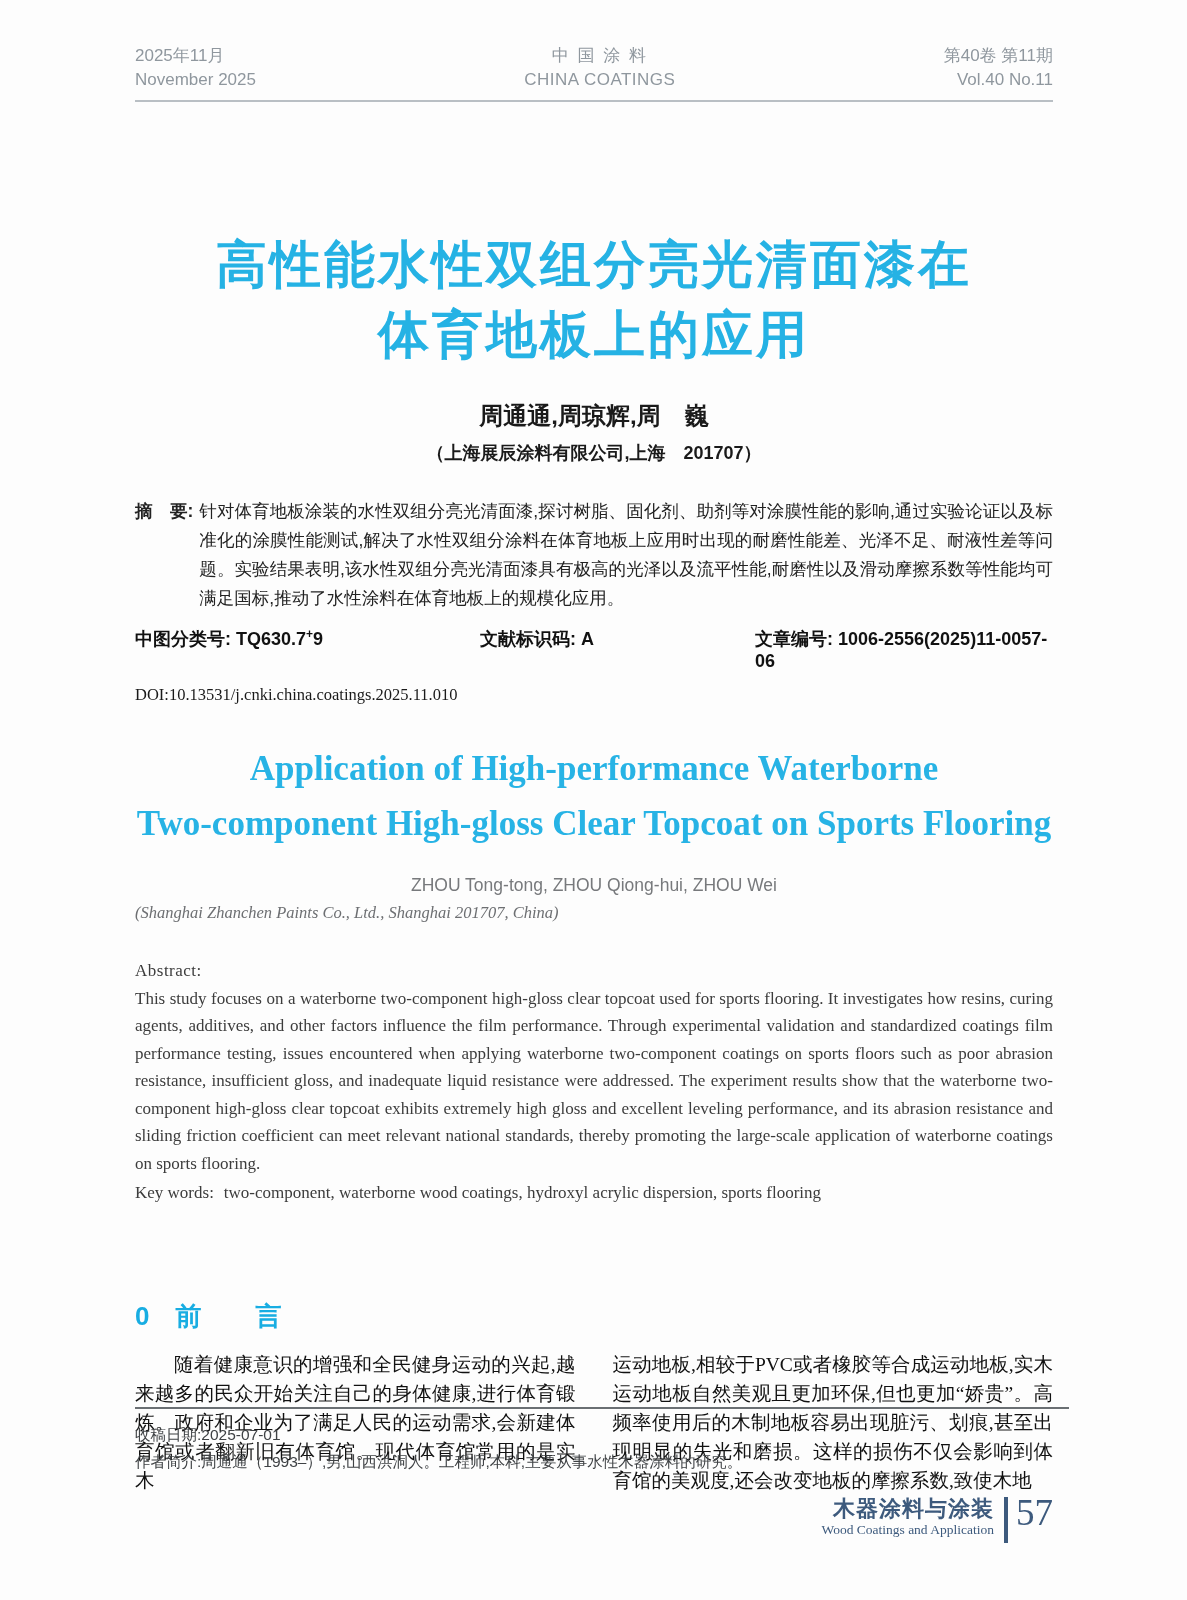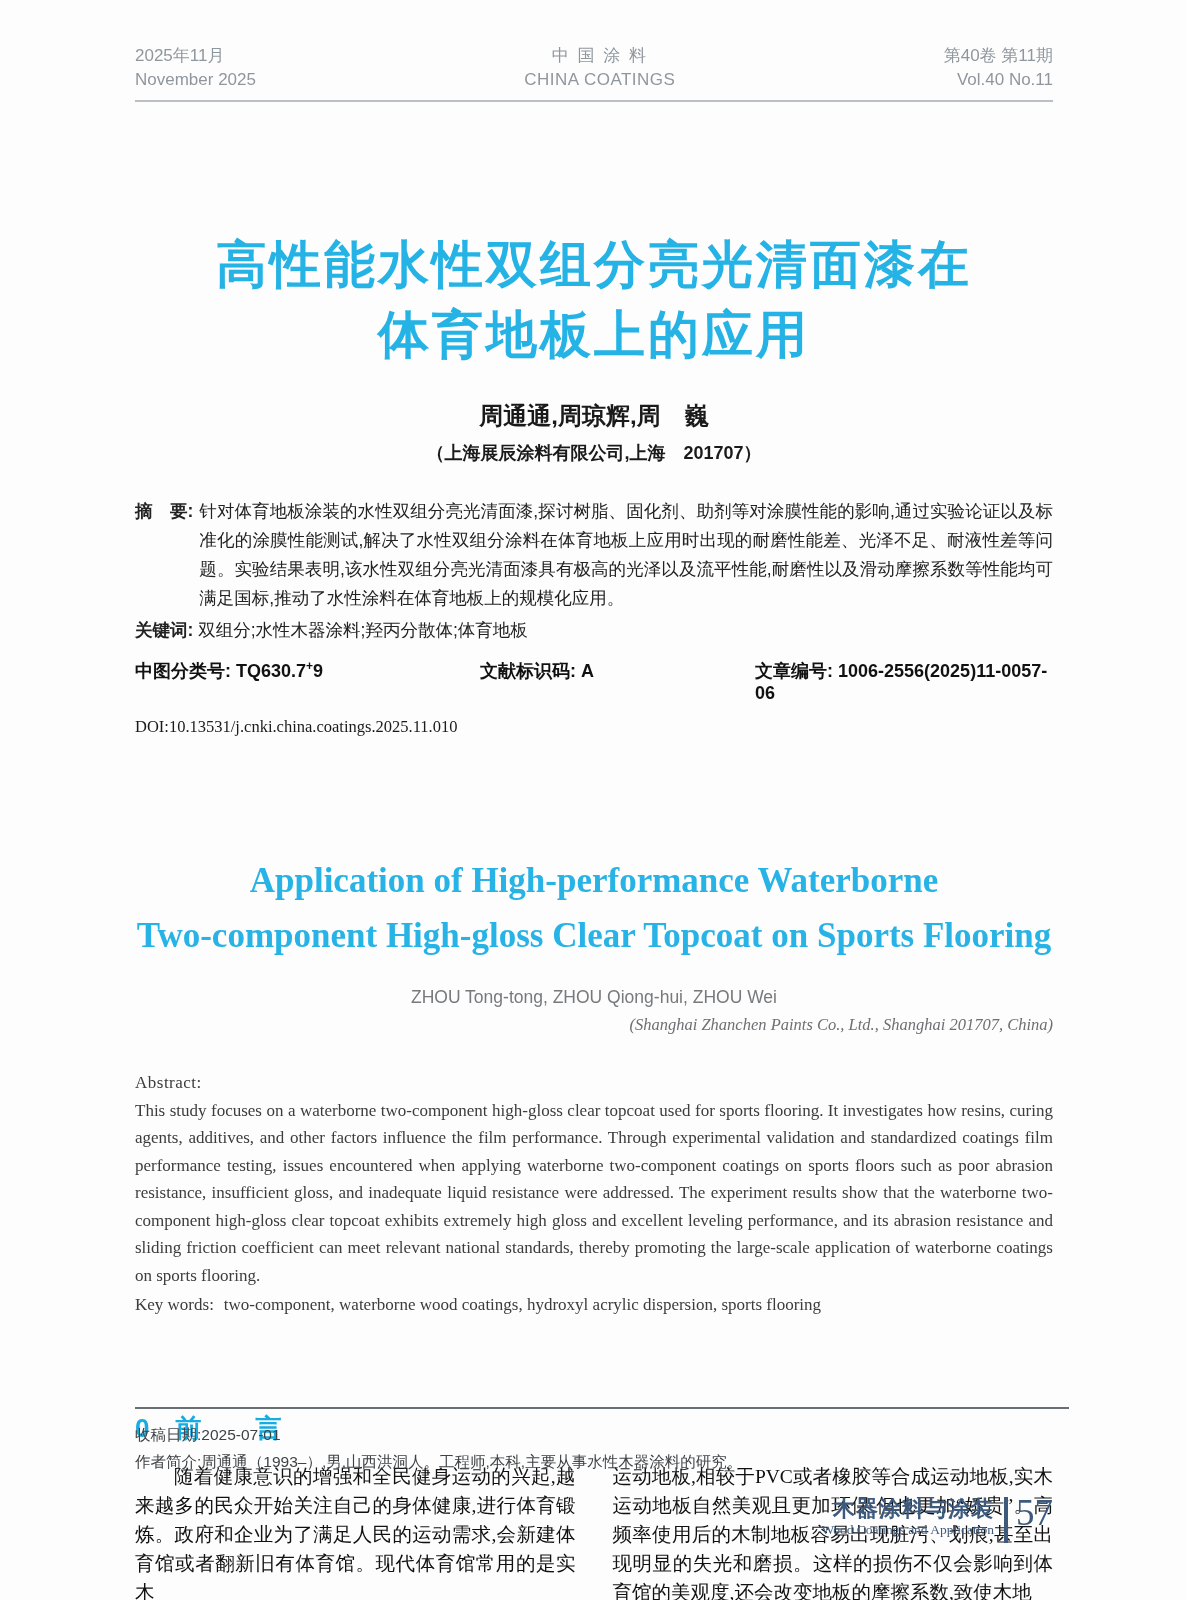--- a/index.html
+++ b/index.html
@@ -90,37 +90,37 @@
   .meta-row sup { font-size: 12px; }
   .doi-line {
     margin-top: 13px;
     font-family: "Liberation Serif", serif;
     font-size: 16.5px;
     color: #1a1a1a;
   }
 
   
   .en-title {
-    margin-top: 116px;
+    margin-top: 36px;
     text-align: center;
     color: #27b3e5;
     font-family: "Liberation Serif", serif;
     font-weight: bold;
     font-size: 35px;
     line-height: 55px;
   }
   .en-authors {
     margin-top: 24px;
     text-align: center;
     font-size: 17.5px;
     color: #77797c;
   }
   .en-affil {
     margin-top: 7px;
-    text-align: right;
+    text-align: left;
     font-family: "Liberation Serif", serif;
     font-style: italic;
     font-size: 16.5px;
     color: #6d6f72;
   }
 
   
   .en-abstract {
     margin-top: 34px;
     display: flex;
@@ -237,24 +237,20 @@
     </div>
 
     <div class="cn-authors">周通通,周琼辉,周　巍</div>
     <div class="cn-affil">（上海展辰涂料有限公司,上海　201707）</div>
 
     <div class="cn-abstract">
       <span class="lbl">摘　要:</span>
       <span class="txt">针对体育地板涂装的水性双组分亮光清面漆,探讨树脂、固化剂、助剂等对涂膜性能的影响,通过实验论证以及标准化的涂膜性能测试,解决了水性双组分涂料在体育地板上应用时出现的耐磨性能差、光泽不足、耐液性差等问题。实验结果表明,该水性双组分亮光清面漆具有极高的光泽以及流平性能,耐磨性以及滑动摩擦系数等性能均可满足国标,推动了水性涂料在体育地板上的规模化应用。</span>
     </div>
 
-    <div class="cn-keywords">
-      <span class="lbl">关键词:</span>
-      <span>双组分;水性木器涂料;羟丙分散体;体育地板</span>
-    </div>
 
     <div class="meta-row">
       <div class="m1">
         <span>中图分类号:</span>
         <span>TQ630.7</span><sup>+</sup><span>9</span>
       </div>
       <div class="m2">
         <span>文献标识码:</span>
         <span>A</span>
       </div>

